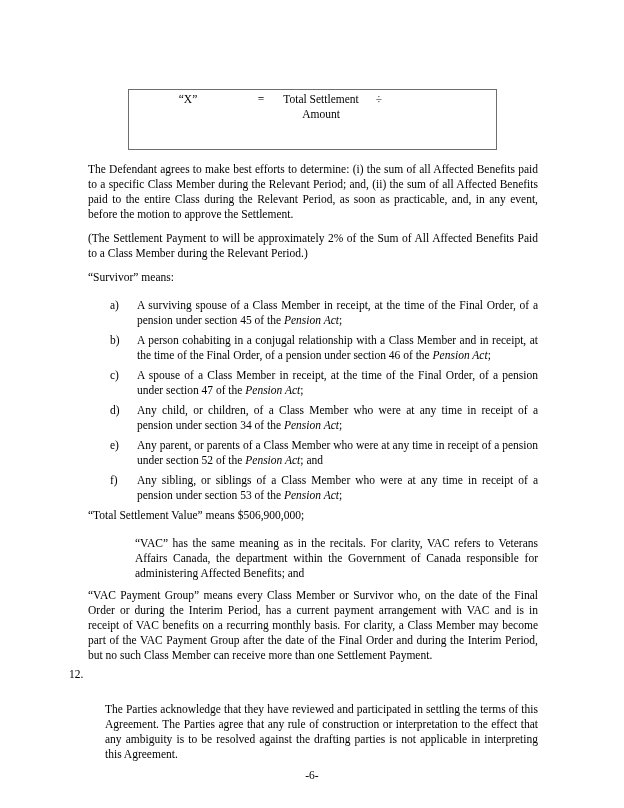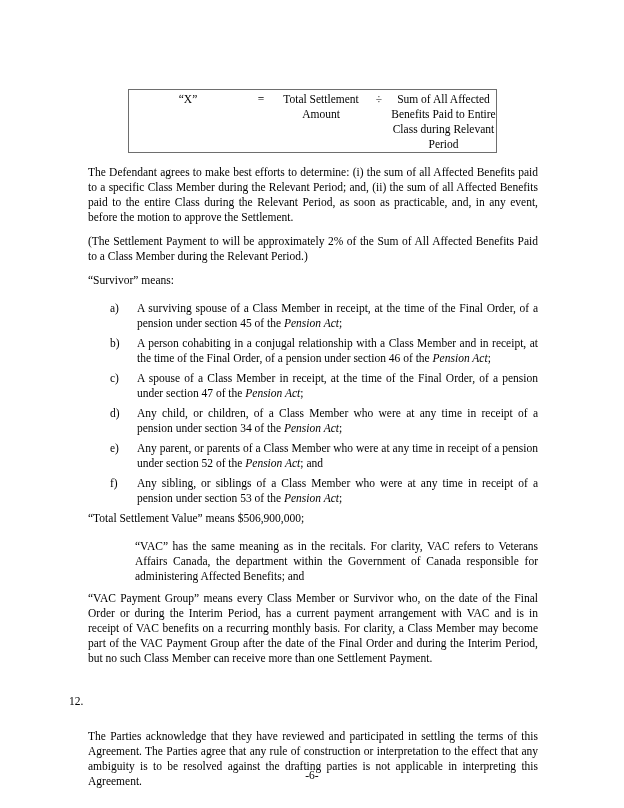--- a/index.html
+++ b/index.html
@@ -42,34 +42,34 @@
   .fc3 { width: 92px; }
   .fc4 { width: 24px; }
   .fc5 { width: 105px; }
   
   .para {
     margin: 0 0 9px 0;
     text-align: justify;
   }
   .mb13 { margin-bottom: 13px; }
   .mb7  { margin-bottom: 7px; margin-left: 47px; }
-  .mb12 { margin-bottom: 28px; }
+  .mb12 { margin-bottom: 4px; }
   b { font-weight: normal; }
   i { font-style: italic; }
   
   .list { margin-bottom: 5px; }
   .item {
     display: flex;
     margin-left: 22px;
     margin-bottom: 5px;
   }
   .item .letter { flex: none; width: 15px; }
   .item .itext  { flex: 1; text-align: justify; margin-left: 12px; }
   
-  .clause { display: flex; }
+  .clause { display: flex; gap: 17px; }
   .clause .cnum  { flex: none; width: 19px; margin-left: -19px; }
   .clause .ctext { flex: 1; text-align: justify; margin-top: 35px; }
   
   .pagenum {
     position: absolute;
     top: 768px;
     left: 0;
     width: 624px;
     text-align: center;
   }
@@ -86,23 +86,20 @@
         <span>“X”</span>
       </div>
       <div class="fcell fc2">
         <span>=</span>
       </div>
       <div class="fcell fc3">
         <span>Total Settlement Amount</span>
       </div>
       <div class="fcell fc4">
         <span>÷</span>
-      </div>
-      <div class="fcell fc5">
-        <span>Sum of All Affected Benefits Paid to Entire Class during Relevant Period</span>
       </div>
     </div>
 
     <p class="para">The Defendant agrees to make best efforts to determine: (i) the sum of all Affected Benefits paid to a specific Class Member during the Relevant Period; and, (ii) the sum of all Affected Benefits paid to the entire Class during the Relevant Period, as soon as practicable, and, in any event, before the motion to approve the Settlement.</p>
 
     <p class="para">(The Settlement Payment to will be approximately 2% of the Sum of All Affected Benefits Paid to a Class Member during the Relevant Period.)</p>
 
     <p class="para mb13">
       <b>“Survivor”</b><span> means:</span>
     </p>

